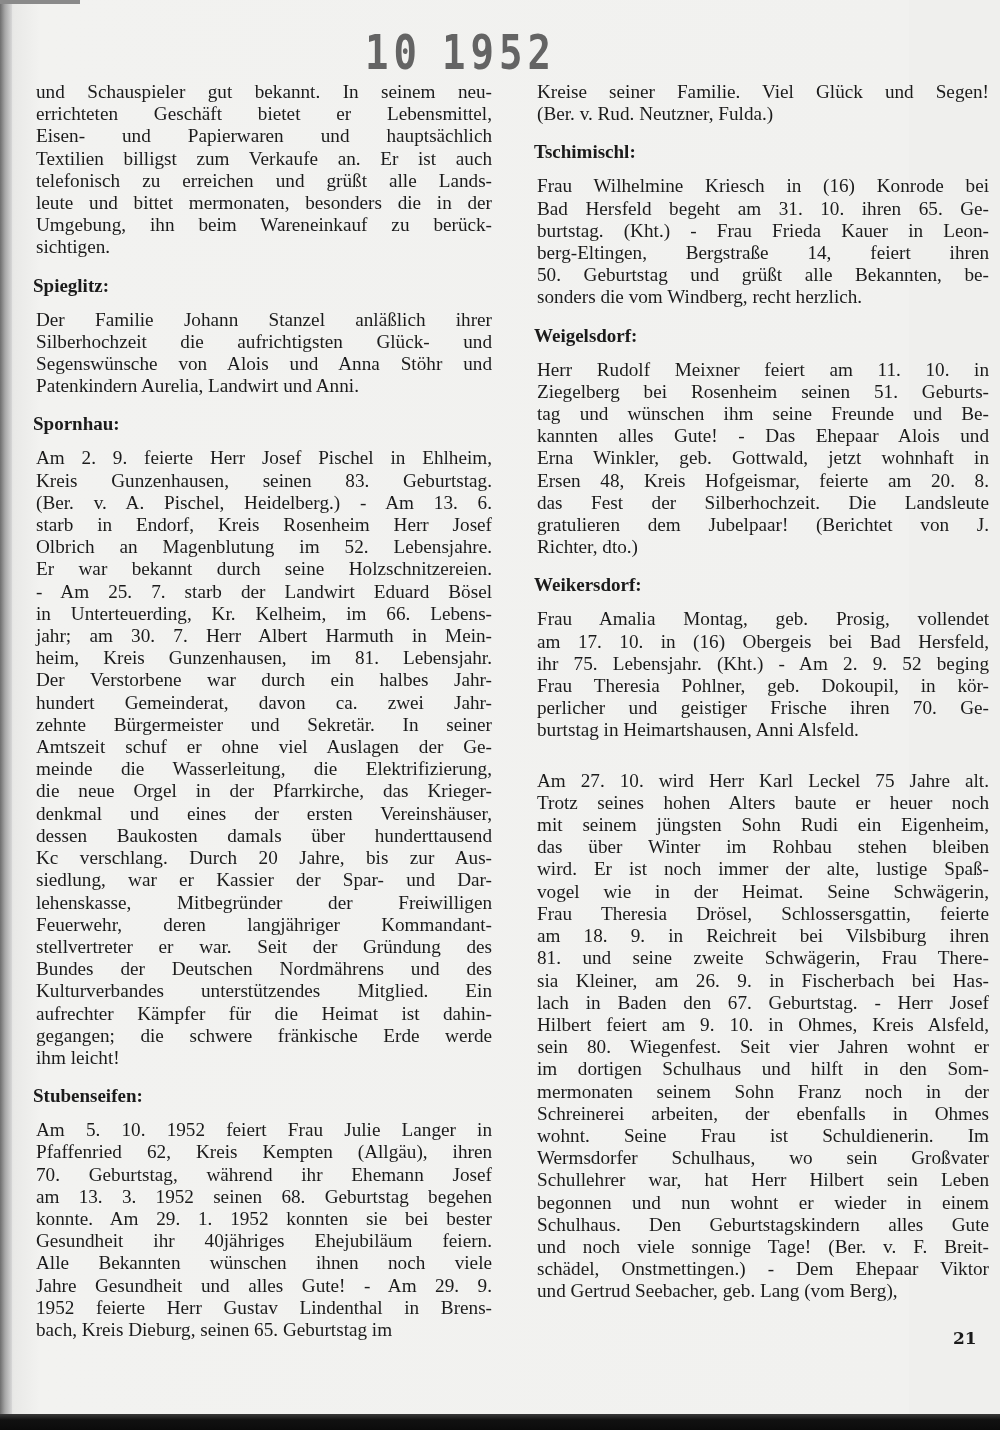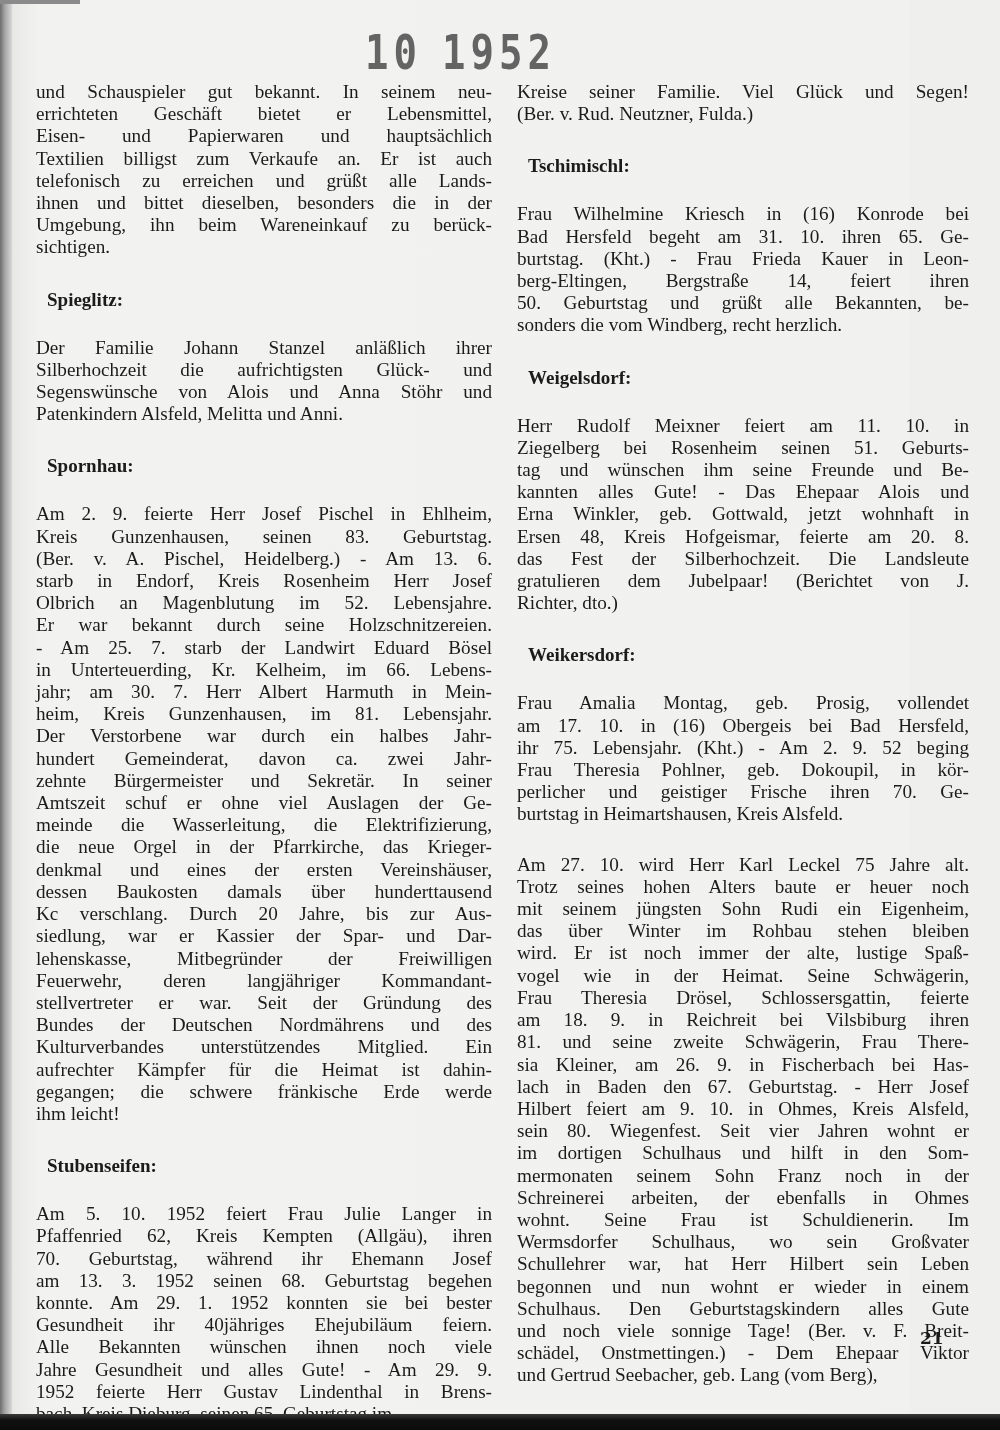--- a/index.html
+++ b/index.html
@@ -55,45 +55,45 @@
     .column {
       position: absolute;
       top: 78px;
       width: 462px;
       font-family: "Liberation Serif", "DejaVu Serif", serif;
       font-size: 19.2px;
       line-height: 22.2px;
       text-align: justify;
     }
     .col-left { left: 33px; }
-    .col-right { left: 514px; width: 458px; }
+    .col-right { left: 534px; width: 458px; }
     .section-title {
       font-weight: bold;
       font-size: 19px;
-      margin: 14px;
+      margin: 0;
       line-height: 22px;
     }
     .para {
       margin: 3px;
       hyphens: manual;
     }
     .line {
       display: block;
       text-align: justify;
       text-align-last: justify;
       white-space: nowrap;
     }
     .line.last {
       text-align-last: left;
     }
     .gap-small { height: 13px; }
     .gap-title { height: 9px; }
     .page-number {
       position: absolute;
-      left: 920px; top: 1328px;
+      left: 953px; top: 1328px;
       font-family: "DejaVu Serif", "Liberation Serif", serif;
       font-weight: bold;
       font-size: 17px;
       color: #1a1a1a;
       text-align: right;
     }
   </style>
 </head>
 <body>
 
@@ -105,33 +105,33 @@
     <span>10</span><span class="sep"></span><span>1952</span>
   </div>
 
   <div class="column col-left" id="col-left">
       <div class="para">
         <span class="line">und Schauspieler gut bekannt. In seinem neu-</span>
         <span class="line">errichteten Geschäft bietet er Lebensmittel,</span>
         <span class="line">Eisen- und Papierwaren und hauptsächlich</span>
         <span class="line">Textilien billigst zum Verkaufe an. Er ist auch</span>
         <span class="line">telefonisch zu erreichen und grüßt alle Lands-</span>
-        <span class="line">ihnen und bittet dieselben, besonders die in der</span>
+        <span class="line">leute und bittet mermonaten, besonders die in der</span>
         <span class="line">Umgebung, ihn beim Wareneinkauf zu berück-</span>
         <span class="line last">sichtigen.</span>
       </div>
       <div class="gap-small"></div>
       <div>
         <div class="section-title">Spieglitz:</div>
         <div class="gap-title"></div>
         <div class="para">
           <span class="line">Der Familie Johann Stanzel anläßlich ihrer</span>
           <span class="line">Silberhochzeit die aufrichtigsten Glück- und</span>
           <span class="line">Segenswünsche von Alois und Anna Stöhr und</span>
-          <span class="line last">Patenkindern Alsfeld, Melitta und Anni.</span>
+          <span class="line last">Patenkindern Aurelia, Landwirt und Anni.</span>
         </div>
       </div>
       <div class="gap-small"></div>
       <div>
         <div class="section-title">Spornhau:</div>
         <div class="gap-title"></div>
         <div class="para">
           <span class="line">Am 2. 9. feierte Herr Josef Pischel in Ehlheim,</span>
           <span class="line">Kreis Gunzenhausen, seinen 83. Geburtstag.</span>
           <span class="line">(Ber. v. A. Pischel, Heidelberg.) - Am 13. 6.</span>
@@ -217,21 +217,21 @@
       <div class="gap-small"></div>
       <div>
         <div class="section-title">Weikersdorf:</div>
         <div class="gap-title"></div>
         <div class="para">
           <span class="line">Frau Amalia Montag, geb. Prosig, vollendet</span>
           <span class="line">am 17. 10. in (16) Obergeis bei Bad Hersfeld,</span>
           <span class="line">ihr 75. Lebensjahr. (Kht.) - Am 2. 9. 52 beging</span>
           <span class="line">Frau Theresia Pohlner, geb. Dokoupil, in kör-</span>
           <span class="line">perlicher und geistiger Frische ihren 70. Ge-</span>
-          <span class="line last">burtstag in Heimartshausen, Kreis Alsfeld.</span>
+          <span class="line last">burtstag in Heimartshausen, Anni Alsfeld.</span>
         </div>
       </div>
       <div class="gap-small"></div>
       <div>
         <div class="gap-title"></div>
         <div class="para">
           <span class="line">Am 27. 10. wird Herr Karl Leckel 75 Jahre alt.</span>
           <span class="line">Trotz seines hohen Alters baute er heuer noch</span>
           <span class="line">mit seinem jüngsten Sohn Rudi ein Eigenheim,</span>
           <span class="line">das über Winter im Rohbau stehen bleiben</span>

